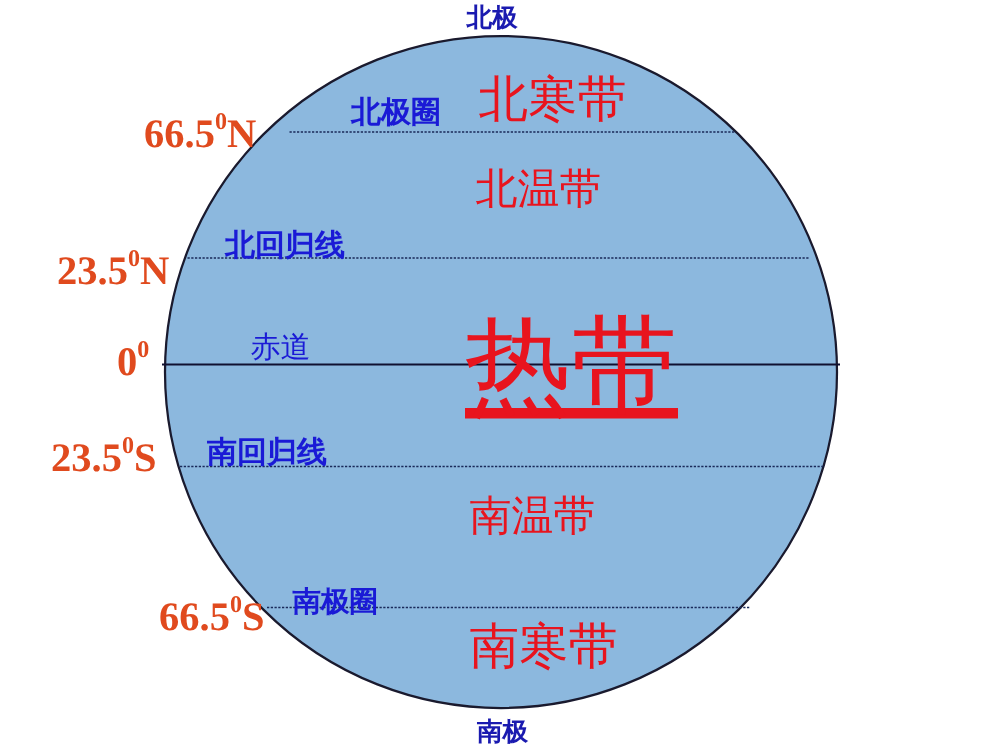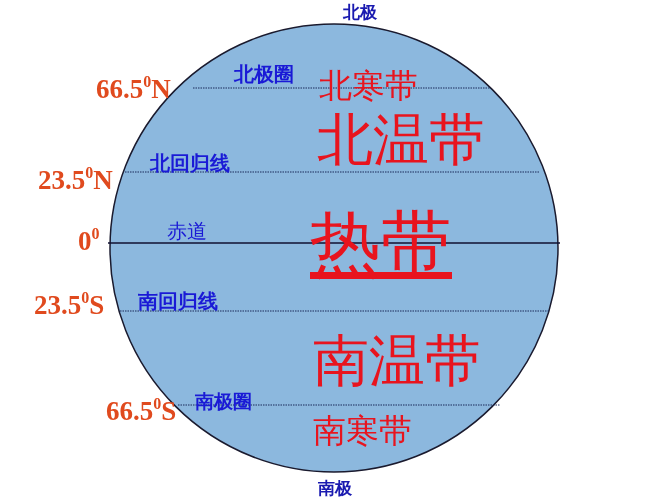--- a/index.html
+++ b/index.html
@@ -6,21 +6,21 @@
   body { width: 667px; height: 500px; position: relative; overflow: hidden;
          font-family: "DejaVu Sans", sans-serif; }
   svg.globe { position: absolute; left: 0; top: 0; }
   .lbl { position: absolute; white-space: nowrap; line-height: 1; }
   .pole { color: #1a1ab0; font-weight: bold; font-size: 17px; }
   .circle-name { color: #1a1ad6; font-weight: bold; font-size: 20px; }
   .lat { color: #e04a1e; font-family: "Liberation Serif", "DejaVu Serif", serif; font-weight: bold; font-size: 27px; }
   .lat sup { font-size: 16px; vertical-align: top; position: relative; top: -2px; }
   .zone { color: #e8141e; font-family: "DejaVu Serif", "Liberation Serif", serif; }
   .z-cold { font-size: 33px; }
-  .z-temp { font-size: 56px; }
+  .z-temp { font-size: 28px; }
   .z-trop { font-size: 71px; text-decoration: underline; }
 </style>
 </head>
 <body>
 
 <svg class="globe" width="667" height="500" viewBox="0 0 667 500">
   <defs>
     <clipPath id="gclip">
         <circle cx="334" cy="248" r="224"></circle>
       </clipPath>
@@ -28,32 +28,32 @@
   <circle cx="334" cy="248" r="224" fill="#8cb8de" stroke="#1a1a2e" stroke-width="1.5"></circle>
   <g clip-path="url(#gclip)">
     <line x1="193" y1="88" x2="490" y2="88" stroke="#1a2a5a" stroke-width="1" stroke-dasharray="1.5,1"></line>
     <line x1="125" y1="172" x2="540" y2="172" stroke="#1a2a5a" stroke-width="1" stroke-dasharray="1.5,1"></line>
     <line x1="100" y1="311" x2="552" y2="311" stroke="#1a2a5a" stroke-width="1" stroke-dasharray="1.5,1"></line>
   </g>
   <line x1="108" y1="243" x2="560" y2="243" stroke="#101030" stroke-width="1.3"></line>
   <line x1="178" y1="405" x2="500" y2="405" stroke="#1a2a5a" stroke-width="1" stroke-dasharray="1.5,1"></line>
 </svg>
 
-<div class="lbl pole" style="left:311px; top:4px;margin-left:32px;">北极</div>
+<div class="lbl pole" style="left:311px; top:4px;">北极</div>
 <div class="lbl pole" style="left:318px; top:480px;">南极</div>
 
 <div class="lbl circle-name" style="left:234px; top:64px;">北极圈</div>
 <div class="lbl circle-name" style="left:150px; top:153px;">北回归线</div>
 <div class="lbl circle-name" style="left:167px; top:221px; font-size:20px; font-weight:normal;">赤道</div>
 <div class="lbl circle-name" style="left:138px; top:291px;">南回归线</div>
 <div class="lbl circle-name" style="left:195px; top:380px; font-size:19px;margin-top:12px;">南极圈</div>
 
 <div class="lbl lat" style="left:96px; top:76px;text-align:center;"><span>66.5</span><sup>0</sup><span>N</span></div>
 <div class="lbl lat" style="left:38px; top:167px;"><span>23.5</span><sup>0</sup><span>N</span></div>
 <div class="lbl lat" style="left:78px; top:228px;"><span>0</span><sup>0</sup></div>
 <div class="lbl lat" style="left:34px; top:292px;"><span>23.5</span><sup>0</sup><span>S</span></div>
 <div class="lbl lat" style="left:106px; top:398px;"><span>66.5</span><sup>0</sup><span>S</span></div>
 
-<div class="lbl zone z-cold" style="left:319px; top:49px;margin-top:20px;">北寒带</div>
+<div class="lbl zone z-cold" style="left:319px; top:49px;">北寒带</div>
 <div class="lbl zone z-temp" style="left:317px; top:112px;">北温带</div>
 <div class="lbl zone z-trop" style="left:310px; top:208px;">热带</div>
-<div class="lbl zone z-temp" style="left:313px; top:333px;">南温带</div>
+<div class="lbl zone z-temp" style="left:313px; top:333px;font-family:Liberation Mono, monospace;">南温带</div>
 <div class="lbl zone z-cold" style="left:313px; top:414px;">南寒带</div>
 
 </body></html>

